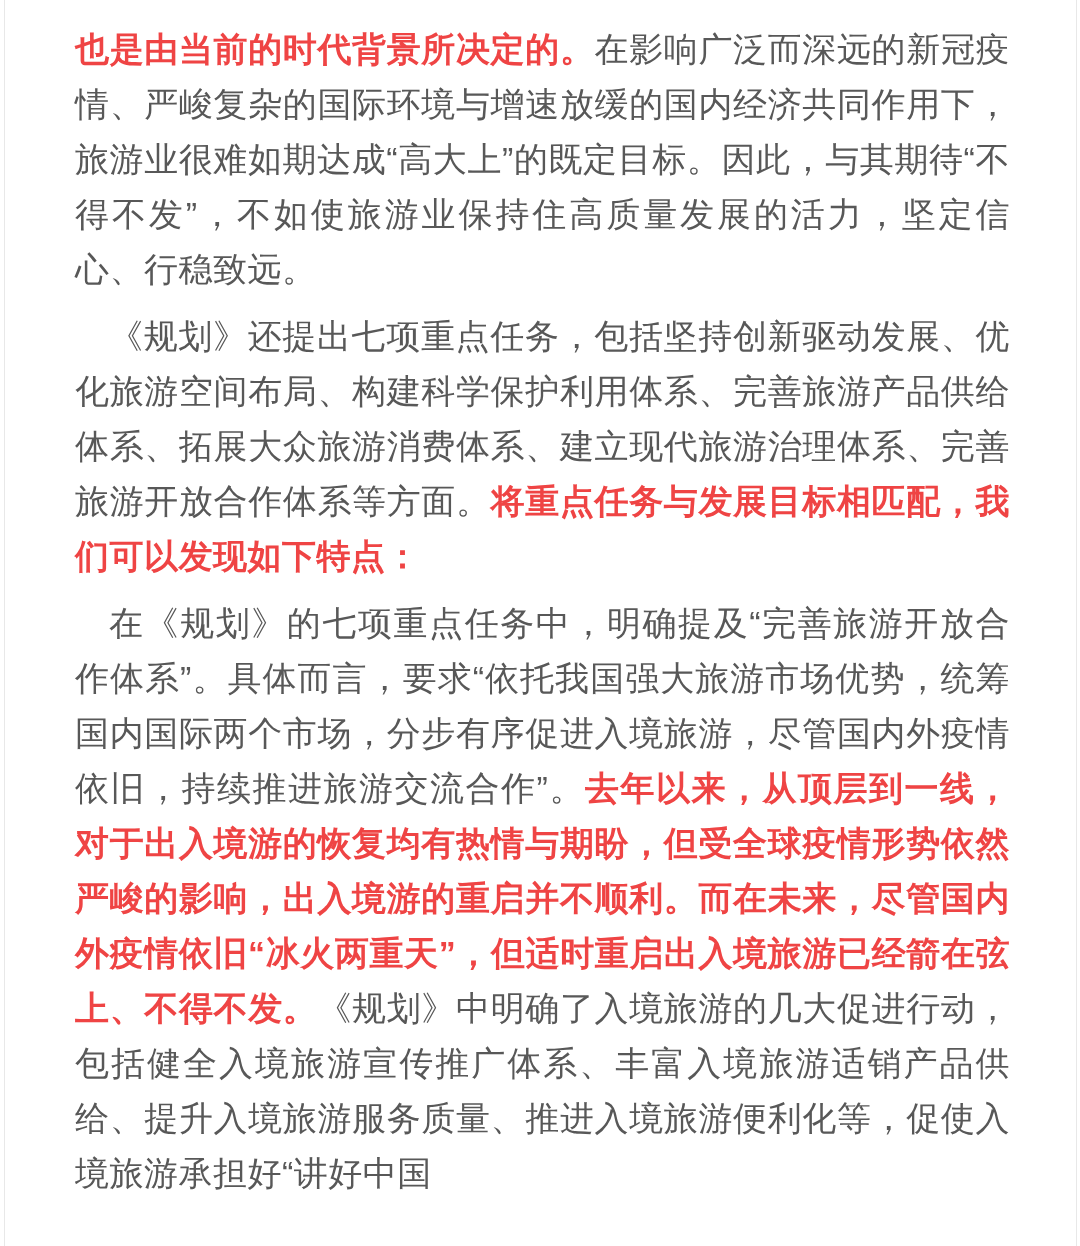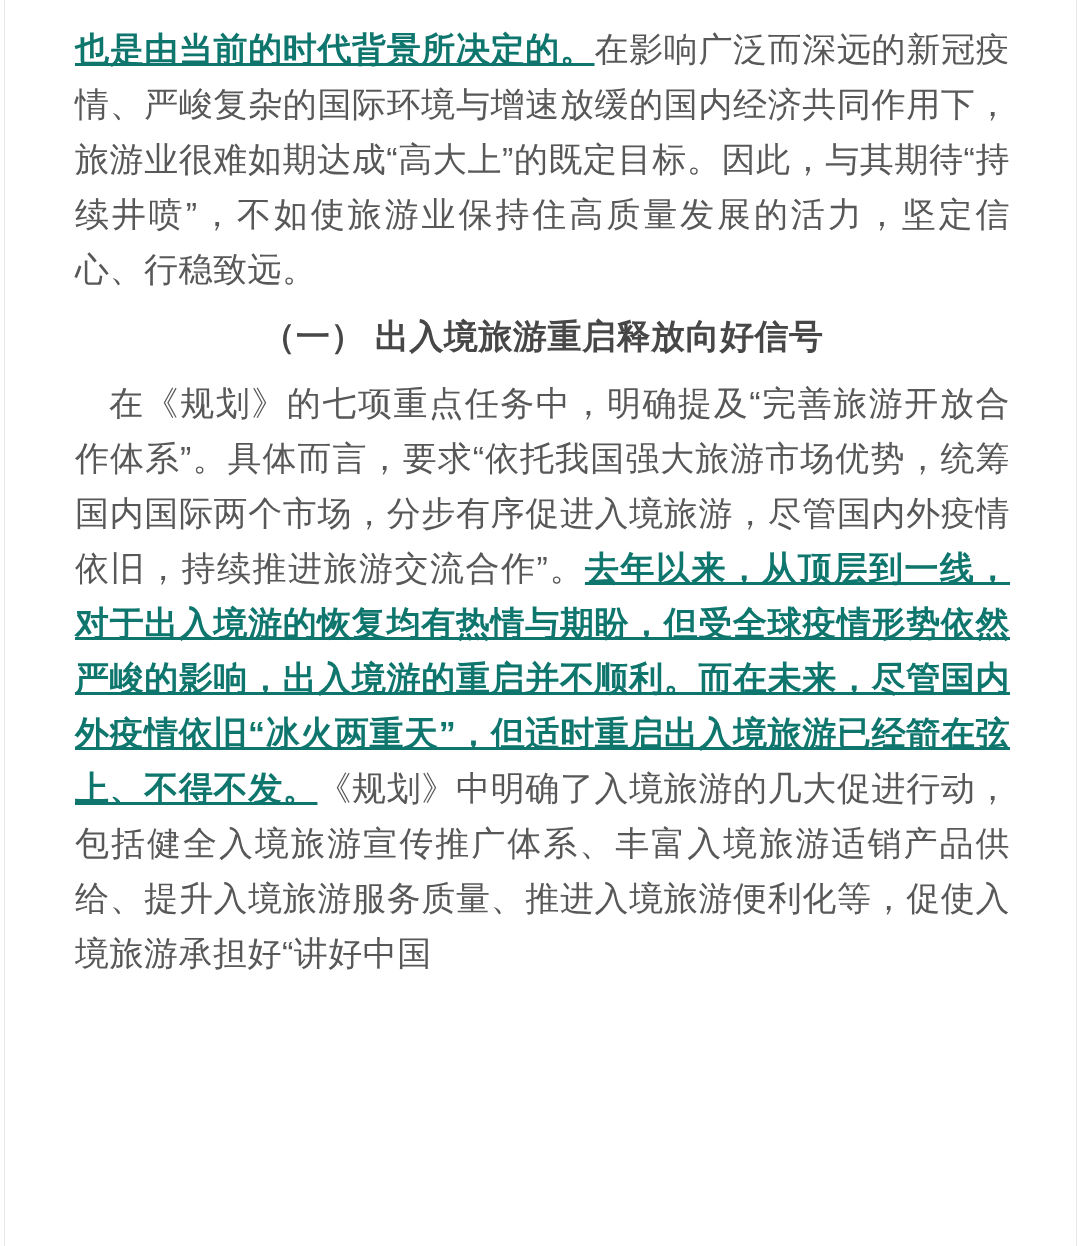--- a/index.html
+++ b/index.html
@@ -42,43 +42,42 @@
     text-align: justify;
   }
   .para {
     margin: 0 0 12px 0;
   }
   .para.indent {
     text-indent: 1em;
   }
   .b {
     font-weight: 700;
-    color: #0f766e;
-    text-decoration: underline;
+    color: #ef4444;
   }
   .heading {
     font-size: 34px;
     line-height: 55px;
     font-weight: 700;
     color: #474747;
     text-align: center;
     text-indent: 0;
     margin: 0 0 12px 0;
   }
 </style>
 </head>
 <body>
 
 <div class="page">
   <div class="edge-line left"></div>
   <div class="edge-line right"></div>
 
   <article class="content">
 
-    <p class="para"><strong class="b">也是由当前的时代背景所决定的。</strong><span>在影响广泛而深远的新冠疫情、严峻复杂的国际环境与增速放缓的国内经济共同作用下，旅游业很难如期达成“高大上”的既定目标。因此，与其期待“持续井喷”，不如使旅游业保持住高质量发展的活力，坚定信心、行稳致远。</span></p>
+    <p class="para"><strong class="b">也是由当前的时代背景所决定的。</strong><span>在影响广泛而深远的新冠疫情、严峻复杂的国际环境与增速放缓的国内经济共同作用下，旅游业很难如期达成“高大上”的既定目标。因此，与其期待“不得不发”，不如使旅游业保持住高质量发展的活力，坚定信心、行稳致远。</span></p>
 
+    <p class="para indent"><span>《规划》还提出七项重点任务，包括坚持创新驱动发展、优化旅游空间布局、构建科学保护利用体系、完善旅游产品供给体系、拓展大众旅游消费体系、建立现代旅游治理体系、完善旅游开放合作体系等方面。</span><strong class="b">将重点任务与发展目标相匹配，我们可以发现如下特点：</strong></p>
 
-    <h2 class="heading">（一） 出入境旅游重启释放向好信号</h2>
 
     <p class="para indent"><span>在《规划》的七项重点任务中，明确提及“完善旅游开放合作体系”。具体而言，要求“依托我国强大旅游市场优势，统筹国内国际两个市场，分步有序促进入境旅游，尽管国内外疫情依旧，持续推进旅游交流合作”。</span><strong class="b">去年以来，从顶层到一线，对于出入境游的恢复均有热情与期盼，但受全球疫情形势依然严峻的影响，出入境游的重启并不顺利。而在未来，尽管国内外疫情依旧“冰火两重天”，但适时重启出入境旅游已经箭在弦上、不得不发。</strong><span>《规划》中明确了入境旅游的几大促进行动，包括健全入境旅游宣传推广体系、丰富入境旅游适销产品供给、提升入境旅游服务质量、推进入境旅游便利化等，促使入境旅游承担好“讲好中国</span></p>
 
   </article>
 </div>
 
 </body></html>

